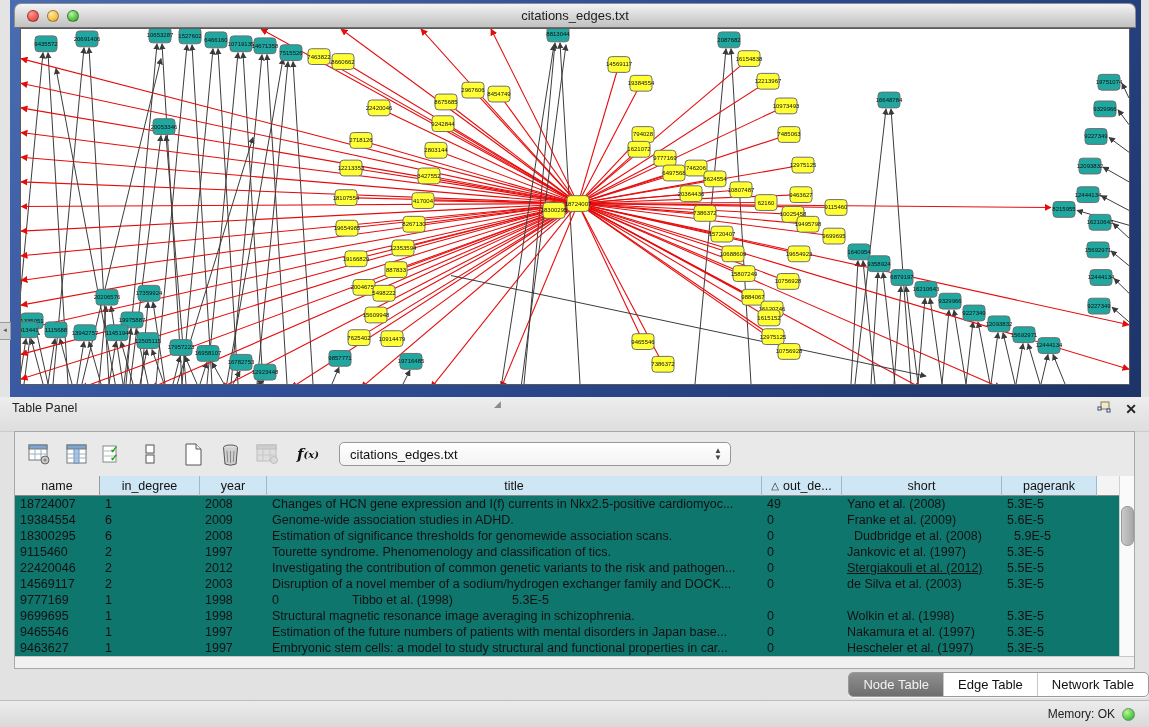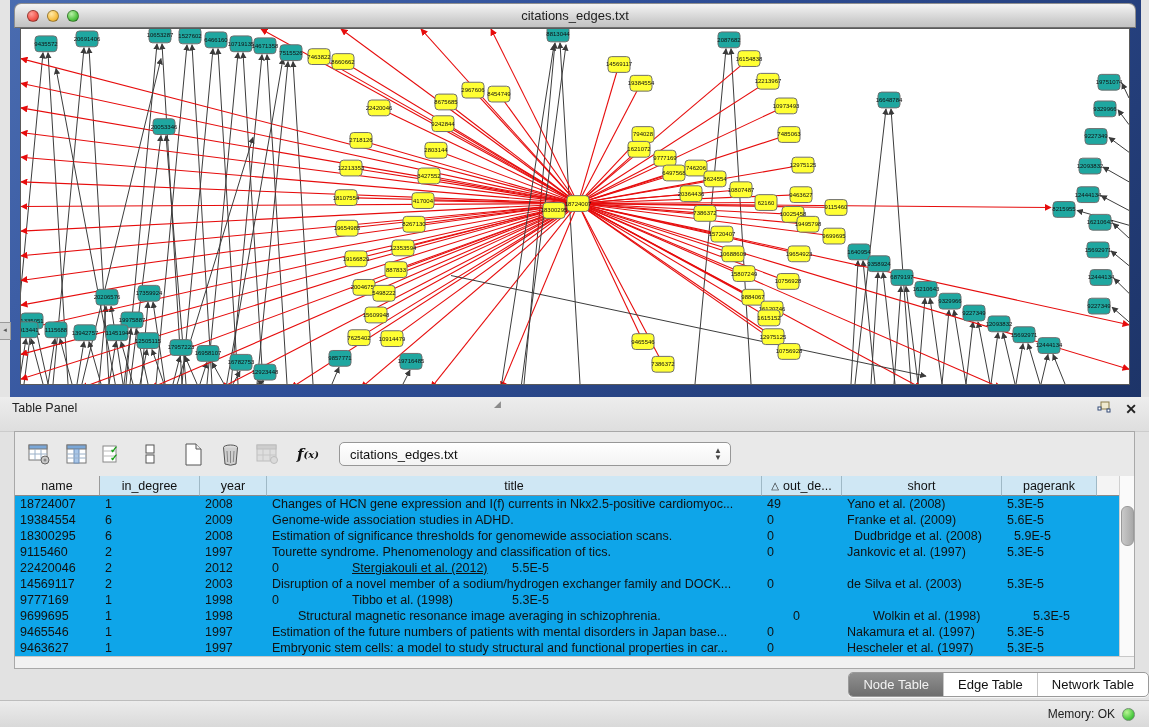--- a/index.html
+++ b/index.html
@@ -40,21 +40,21 @@
   .tb-icon{width:24px;height:24px;display:flex;align-items:center;justify-content:center;}
   .fx{font-family:"DejaVu Serif","Liberation Serif",serif;font-style:italic;font-weight:bold;
       font-size:15px;color:#111;}
   .fx small{font-size:10px;font-weight:bold;}
   .net-select{width:392px;height:24px;margin-left:6px;border:1px solid #979797;border-radius:5px;
       background:linear-gradient(#ffffff,#f3f3f3);display:flex;align-items:center;
       padding:0 8px 0 10px;font-size:13px;color:#111;box-sizing:border-box;}
   .net-select .sel-label{flex:1;}
   .stepper{font-size:8px;line-height:7px;color:#444;text-align:center;}
   
-  .tbl{position:absolute;left:0;top:44px;width:1119px;height:180px;background:#0ea5e9;overflow:hidden;}
+  .tbl{position:absolute;left:0;top:44px;width:1119px;height:180px;background:#0f766e;overflow:hidden;}
   .thead{display:flex;height:20px;}
   .th{box-sizing:border-box;height:20px;border-right:1px solid #9fb9c6;border-bottom:1px solid #8a8a8a;
       background:#cfe7f4;font-size:12.5px;color:#111;display:flex;align-items:center;justify-content:center;gap:4px;}
   .th.first{background:#e9e9e9;border-right:1px solid #9a9a9a;}
   .th-filler{flex:1;background:#f4f4f4;border-bottom:1px solid #8a8a8a;}
   .sort-tri{font-size:10px;color:#222;}
   .trow{display:flex;height:16px;font-size:12.5px;color:#111;line-height:16px;}
   .td{box-sizing:border-box;padding-left:5px;white-space:nowrap;overflow:hidden;}
   .vscroll{position:absolute;right:0;top:44px;width:15px;height:180px;background:#fafafa;
       border-left:1px solid #d0d0d0;box-sizing:border-box;}
@@ -846,20 +846,21 @@
             <div class="td" style="width: 67px;">1997</div>
             <div class="td" style="width: 495px;">Tourette syndrome. Phenomenology and classification of tics.</div>
             <div class="td" style="width: 80px;">0</div>
             <div class="td" style="width: 160px;">Jankovic et al. (1997)</div>
             <div class="td" style="width: 95px;">5.3E-5</div>
           </div>
           <div class="trow">
             <div class="td" style="width: 85px;">22420046</div>
             <div class="td" style="width: 100px;">2</div>
             <div class="td" style="width: 67px;">2012</div>
+            <div class="td" style="width: 495px;">Investigating the contribution of common genetic variants to the risk and pathogen...</div>
             <div class="td" style="width: 80px;">0</div>
             <div class="td" style="width: 160px; text-decoration: underline;">Stergiakouli et al. (2012)</div>
             <div class="td" style="width: 95px;">5.5E-5</div>
           </div>
           <div class="trow">
             <div class="td" style="width: 85px;">14569117</div>
             <div class="td" style="width: 100px;">2</div>
             <div class="td" style="width: 67px;">2003</div>
             <div class="td" style="width: 495px;">Disruption of a novel member of a sodium/hydrogen exchanger family and DOCK...</div>
             <div class="td" style="width: 80px;">0</div>
@@ -871,21 +872,21 @@
             <div class="td" style="width: 100px;">1</div>
             <div class="td" style="width: 67px;">1998</div>
             <div class="td" style="width: 80px;">0</div>
             <div class="td" style="width: 160px;">Tibbo et al. (1998)</div>
             <div class="td" style="width: 95px;">5.3E-5</div>
           </div>
           <div class="trow">
             <div class="td" style="width: 85px;">9699695</div>
             <div class="td" style="width: 100px;">1</div>
             <div class="td" style="width: 67px;">1998</div>
-            <div class="td" style="width: 495px; margin-left: 26px;">Structural magnetic resonance image averaging in schizophrenia.</div>
+            <div class="td" style="width: 495px;">Structural magnetic resonance image averaging in schizophrenia.</div>
             <div class="td" style="width: 80px;">0</div>
             <div class="td" style="width: 160px;">Wolkin et al. (1998)</div>
             <div class="td" style="width: 95px;">5.3E-5</div>
           </div>
           <div class="trow">
             <div class="td" style="width: 85px;">9465546</div>
             <div class="td" style="width: 100px;">1</div>
             <div class="td" style="width: 67px;">1997</div>
             <div class="td" style="width: 495px;">Estimation of the future numbers of patients with mental disorders in Japan base...</div>
             <div class="td" style="width: 80px;">0</div>

